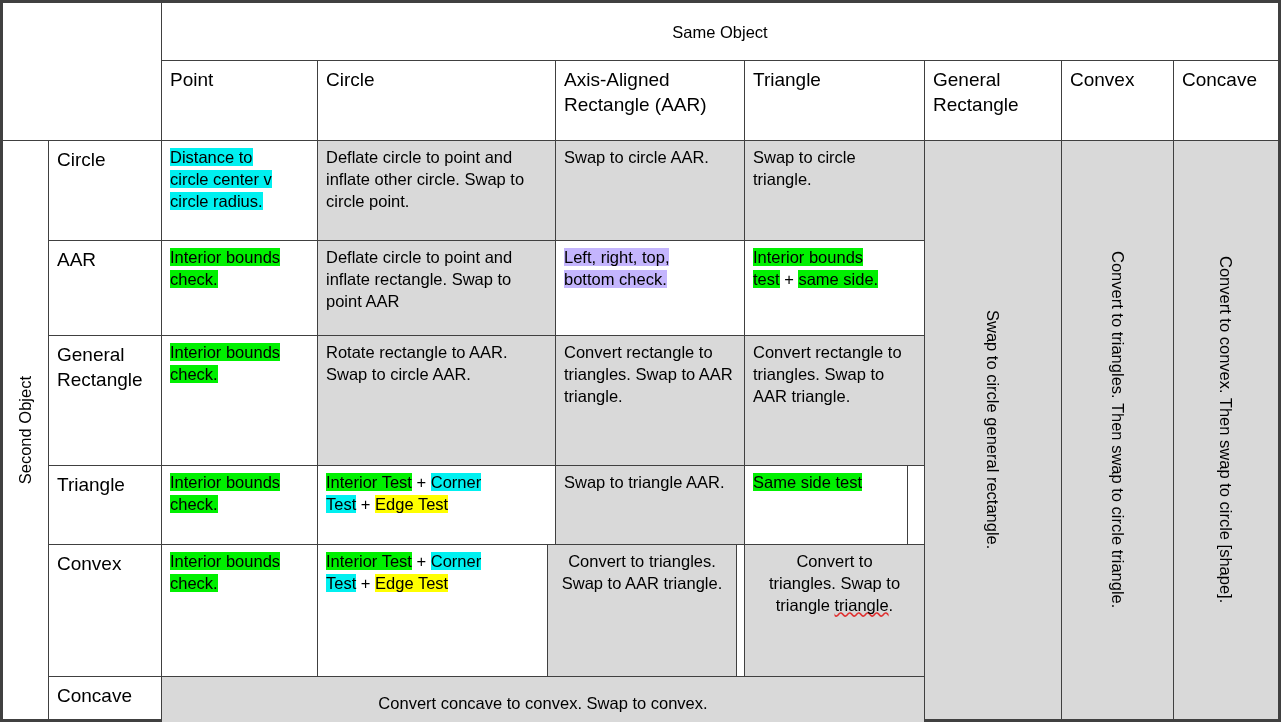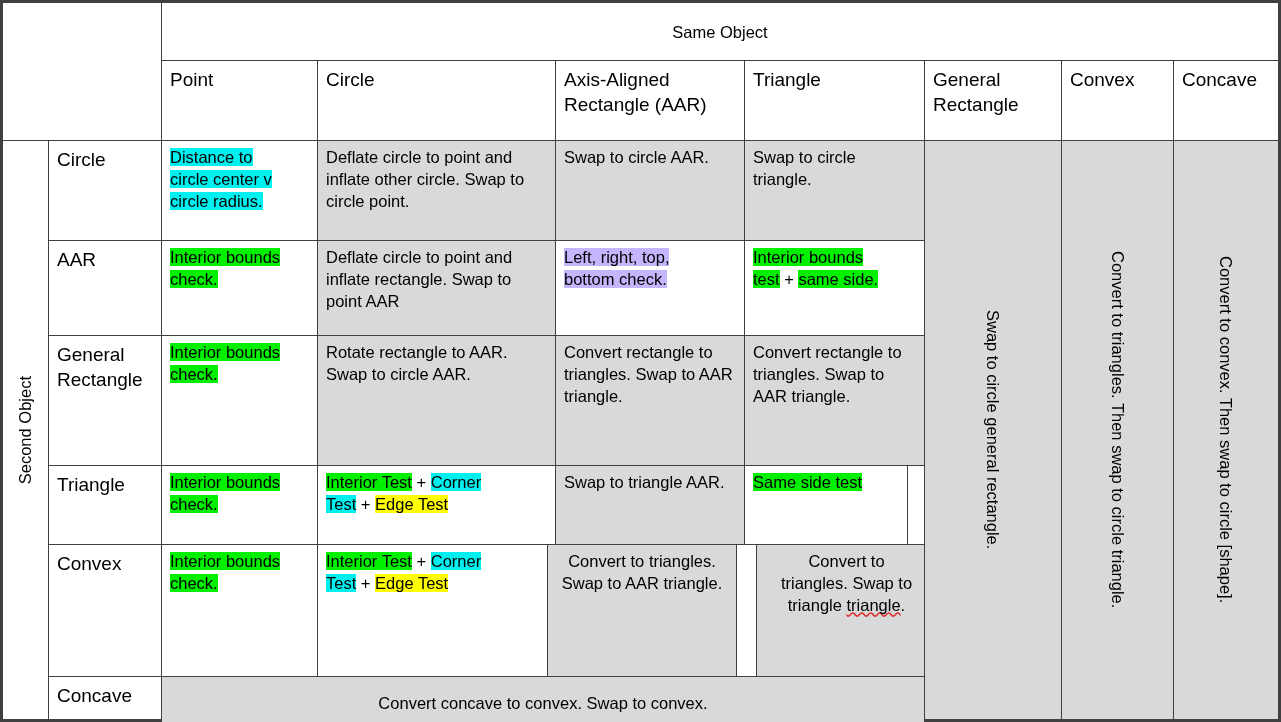--- a/index.html
+++ b/index.html
@@ -180,21 +180,21 @@
   <div class="cell" style="left:161px;top:544px;width:157px;height:133px;">
     <mark class="g">Interior bounds</mark><br>
     <mark class="g">check.</mark>
   </div>
   <div class="cell" style="left:317px;top:544px;width:239px;height:133px;">
     <mark class="g">Interior Test</mark><span class="plain"> + </span><mark class="c">Corner</mark><br><mark class="c">Test</mark><span class="plain"> + </span><mark class="y">Edge Test</mark>
   </div>
   <div class="cell shaded ctr" style="left:547px;top:544px;width:190px;height:133px;">
     <span>Convert to triangles. Swap to AAR triangle.</span>
   </div>
-  <div class="cell shaded ctr" style="left:744px;top:544px;width:181px;height:156px;margin-left:12px;">
+  <div class="cell shaded ctr" style="left:744px;top:544px;width:181px;height:156px;">
     <span>Convert to</span><br>
     <span>triangles. Swap to</span><br>
     <span>triangle </span><span class="sp">triangle</span><span>.</span>
   </div>
 
   <div class="cell shaded ctr vcenter outer-bottom" style="left:161px;top:676px;width:764px;height:56px;">
     <span>Convert concave to convex. Swap to convex.</span>
   </div>
 
   <div class="cell shaded vtext outer-bottom" style="left:924px;top:140px;width:138px;height:582px;">

